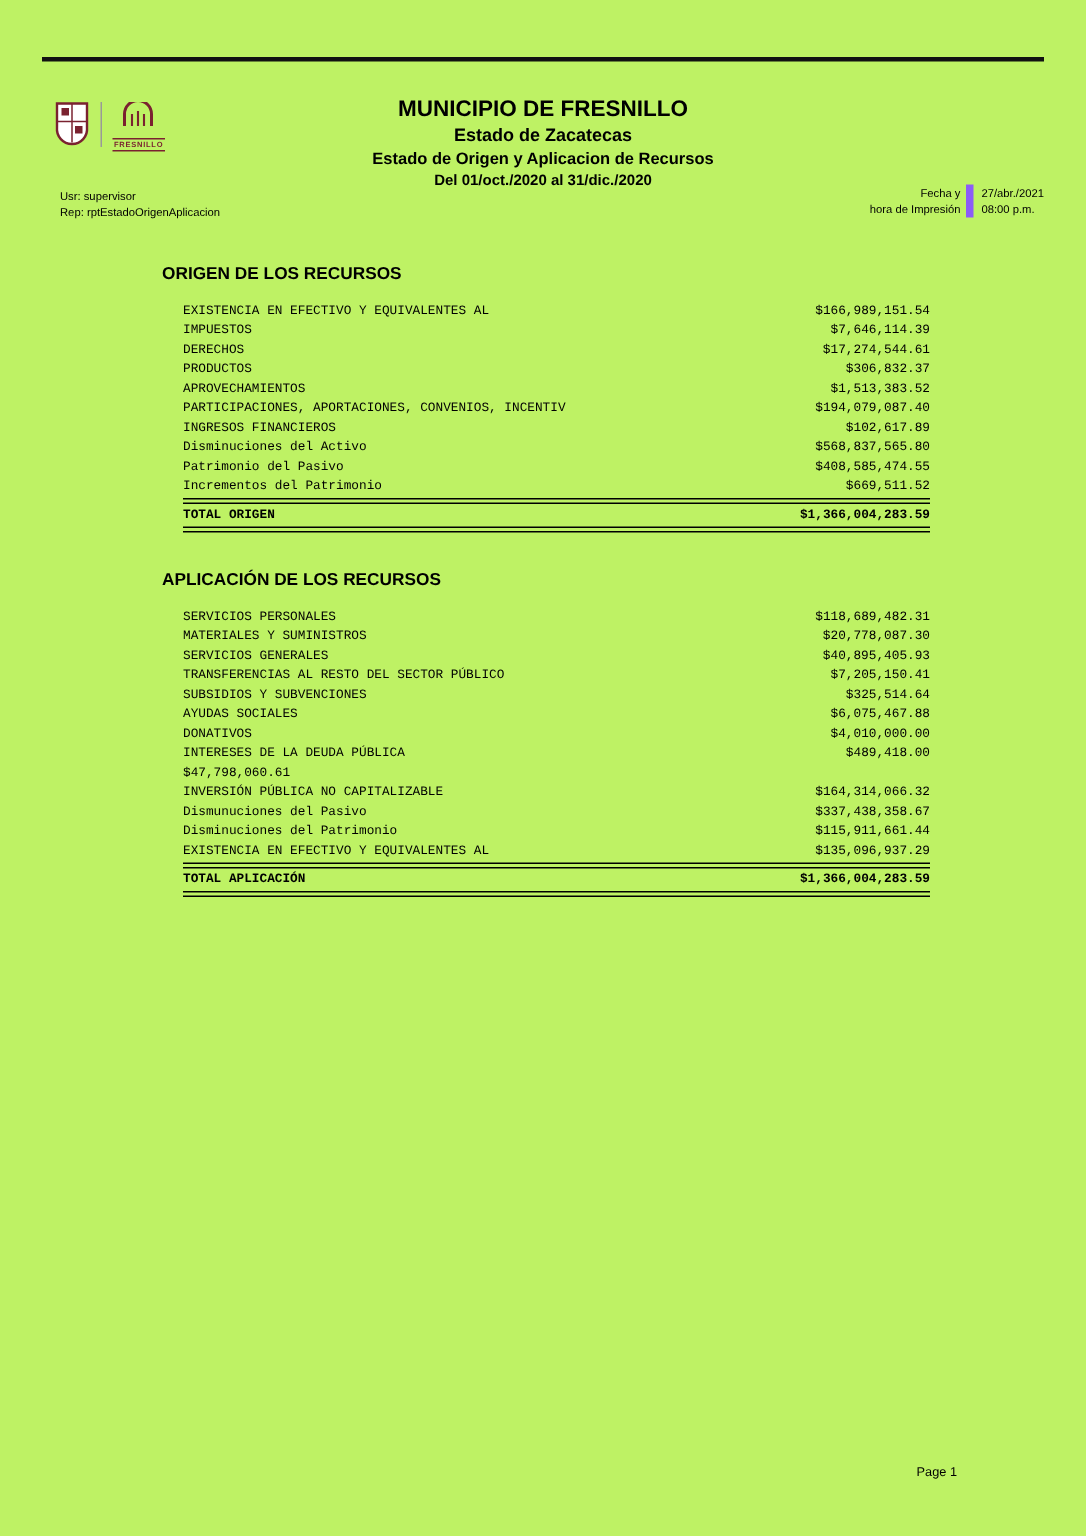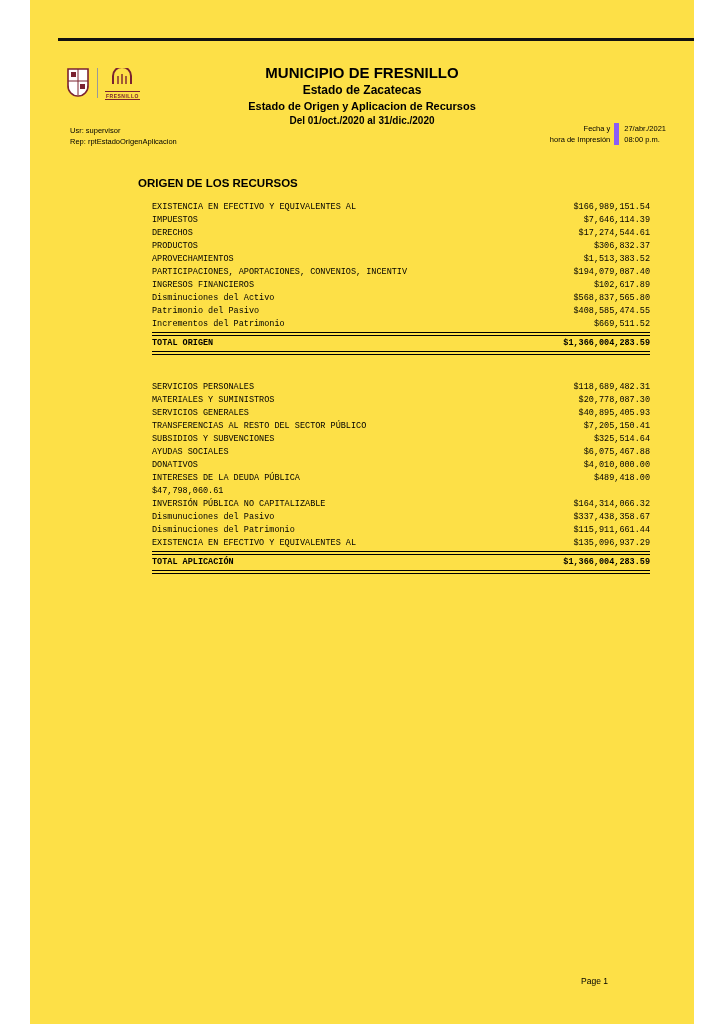--- a/index.html
+++ b/index.html
@@ -1,17 +1,17 @@
 <!DOCTYPE html>
 <html><head>
 <meta charset="utf-8">
 <style>
   html,body { margin:0; padding:0; background:#ffffff; }
   .page {
-    position:relative; width:664px; height:1024px; background:#fde047;
+    position:relative; width:724px; height:1024px; background:#bef264;
     color:#000; font-family:"Liberation Sans", sans-serif; overflow:hidden;
     margin:0 auto;
   }
   .top-rule { position:absolute; top:38px; left:28px; width:668px; height:3px; background:#111; }
 
   
   .logos { position:absolute; top:68px; left:36px; display:flex; align-items:flex-start; gap:7px; }
   .logo-sep { width:1px; height:30px; background:#999; }
   .logo2 { display:flex; flex-direction:column; align-items:center; }
   .logo2-text { font-size:5px; color:#7a2230; font-weight:bold; letter-spacing:0.5px; border-top:1px solid #7a2230; border-bottom:1px solid #7a2230; padding:0.5px 1px; margin-top:1px; }
@@ -155,20 +155,21 @@
         <div class="dbl-rule"></div>
         <div class="row total">
           <span>TOTAL ORIGEN</span>
           <span class="row-value">$1,366,004,283.59</span>
         </div>
         <div class="dbl-rule"></div>
       </div>
     </div>
 
     <div class="section">
+      <div class="section-heading">APLICACIÓN DE LOS RECURSOS</div>
       <div class="rows-wrap">
         <div>
 
             <div class="row">
               <span class="row-label">SERVICIOS PERSONALES</span>
               <span class="row-value">$118,689,482.31</span>
             </div>
 
             <div class="row">
               <span class="row-label">MATERIALES Y SUMINISTROS</span>

